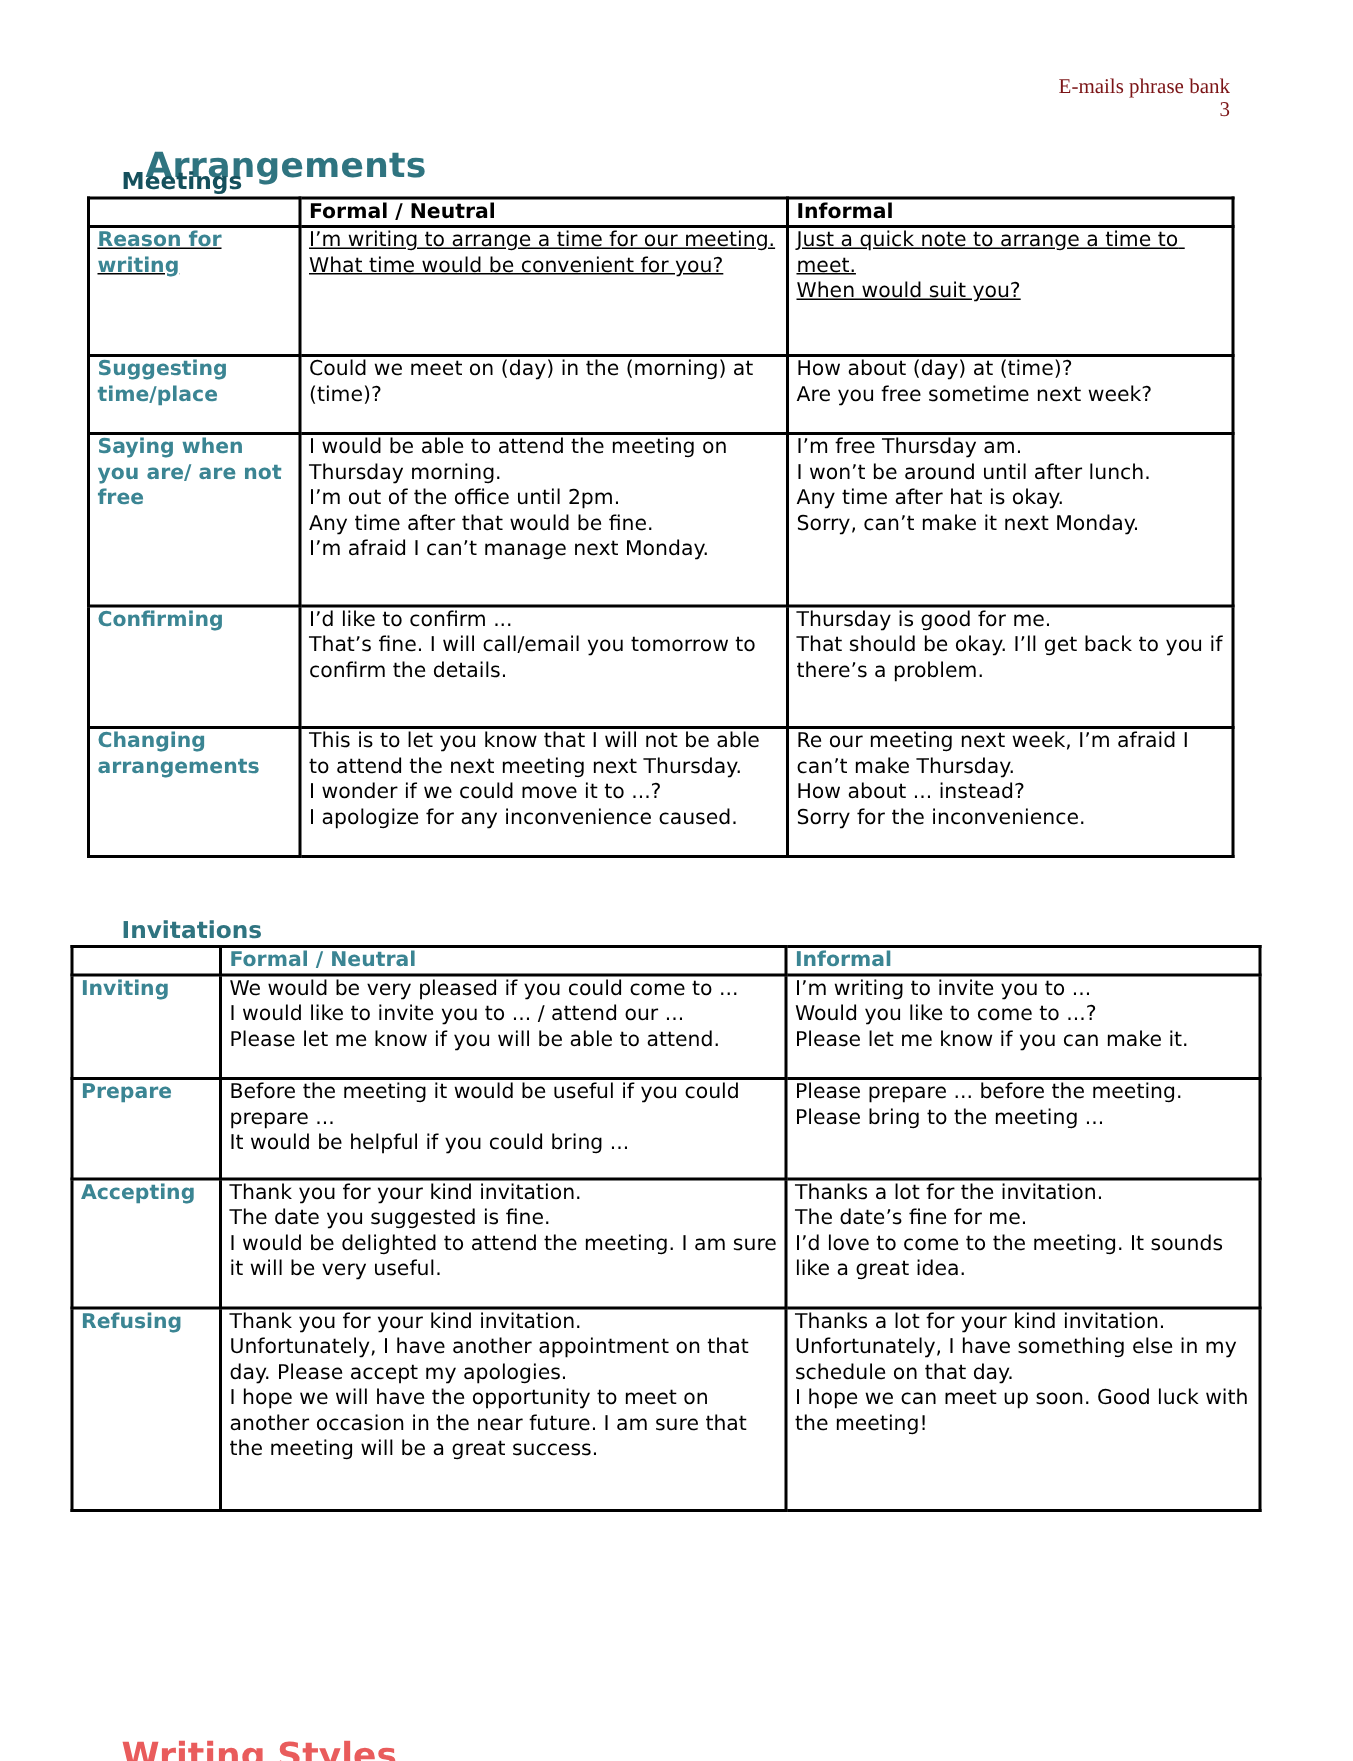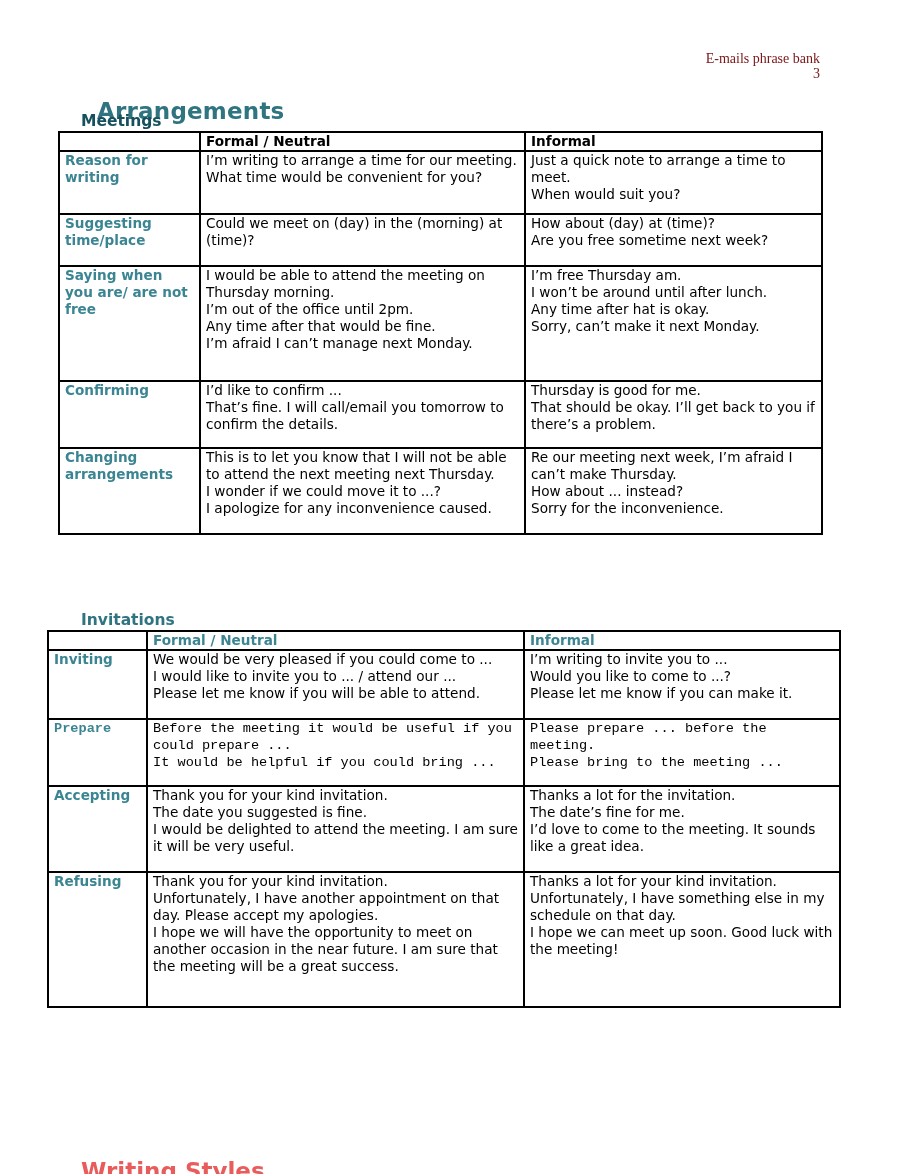--- a/index.html
+++ b/index.html
@@ -49,21 +49,21 @@
       <col class="c1">
       <col class="c2">
       <col class="c3">
     </colgroup>
   <tbody>
     <tr>
       <td class="hd"></td>
       <td class="hd">Formal / Neutral</td>
       <td class="hd">Informal</td>
     </tr>
-  <tr style="height: 63px;">
+  <tr style="height: 86px; text-decoration: underline;">
         <td class="lab">Reason for writing</td>
         <td>
           <span class="line">I’m writing to arrange a time for our meeting.</span>
           <span class="line">What time would be convenient for you?</span>
         </td>
         <td>
           <span class="line">Just a quick note to arrange a time to meet.</span>
           <span class="line">When would suit you?</span>
         </td>
       </tr>
@@ -85,21 +85,21 @@
           <span class="line">Any time after that would be fine.</span>
           <span class="line">I’m afraid I can’t manage next Monday.</span>
         </td>
         <td>
           <span class="line">I’m free Thursday am.</span>
           <span class="line">I won’t be around until after lunch.</span>
           <span class="line">Any time after hat is okay.</span>
           <span class="line">Sorry, can’t make it next Monday.</span>
         </td>
       </tr>
-      <tr style="height: 67px;">
+      <tr style="height: 81px;">
         <td class="lab">Confirming</td>
         <td>
           <span class="line">I’d like to confirm ...</span>
           <span class="line">That’s fine. I will call/email you tomorrow to confirm the details.</span>
         </td>
         <td>
           <span class="line">Thursday is good for me.</span>
           <span class="line">That should be okay. I’ll get back to you if there’s a problem.</span>
         </td>
       </tr>
@@ -139,21 +139,21 @@
           <span class="line">We would be very pleased if you could come to ...</span>
           <span class="line">I would like to invite you to ... / attend our ...</span>
           <span class="line">Please let me know if you will be able to attend.</span>
         </td>
         <td>
           <span class="line">I’m writing to invite you to ...</span>
           <span class="line">Would you like to come to ...?</span>
           <span class="line">Please let me know if you can make it.</span>
         </td>
       </tr>
-      <tr style="height: 67px; font-family: Liberation Mono, monospace;">
+      <tr style="height: 67px;">
         <td class="lab">Prepare</td>
         <td>
           <span class="line">Before the meeting it would be useful if you could prepare ...</span>
           <span class="line">It would be helpful if you could bring ...</span>
         </td>
         <td>
           <span class="line">Please prepare ... before the meeting.</span>
           <span class="line">Please bring to the meeting ...</span>
         </td>
       </tr>

